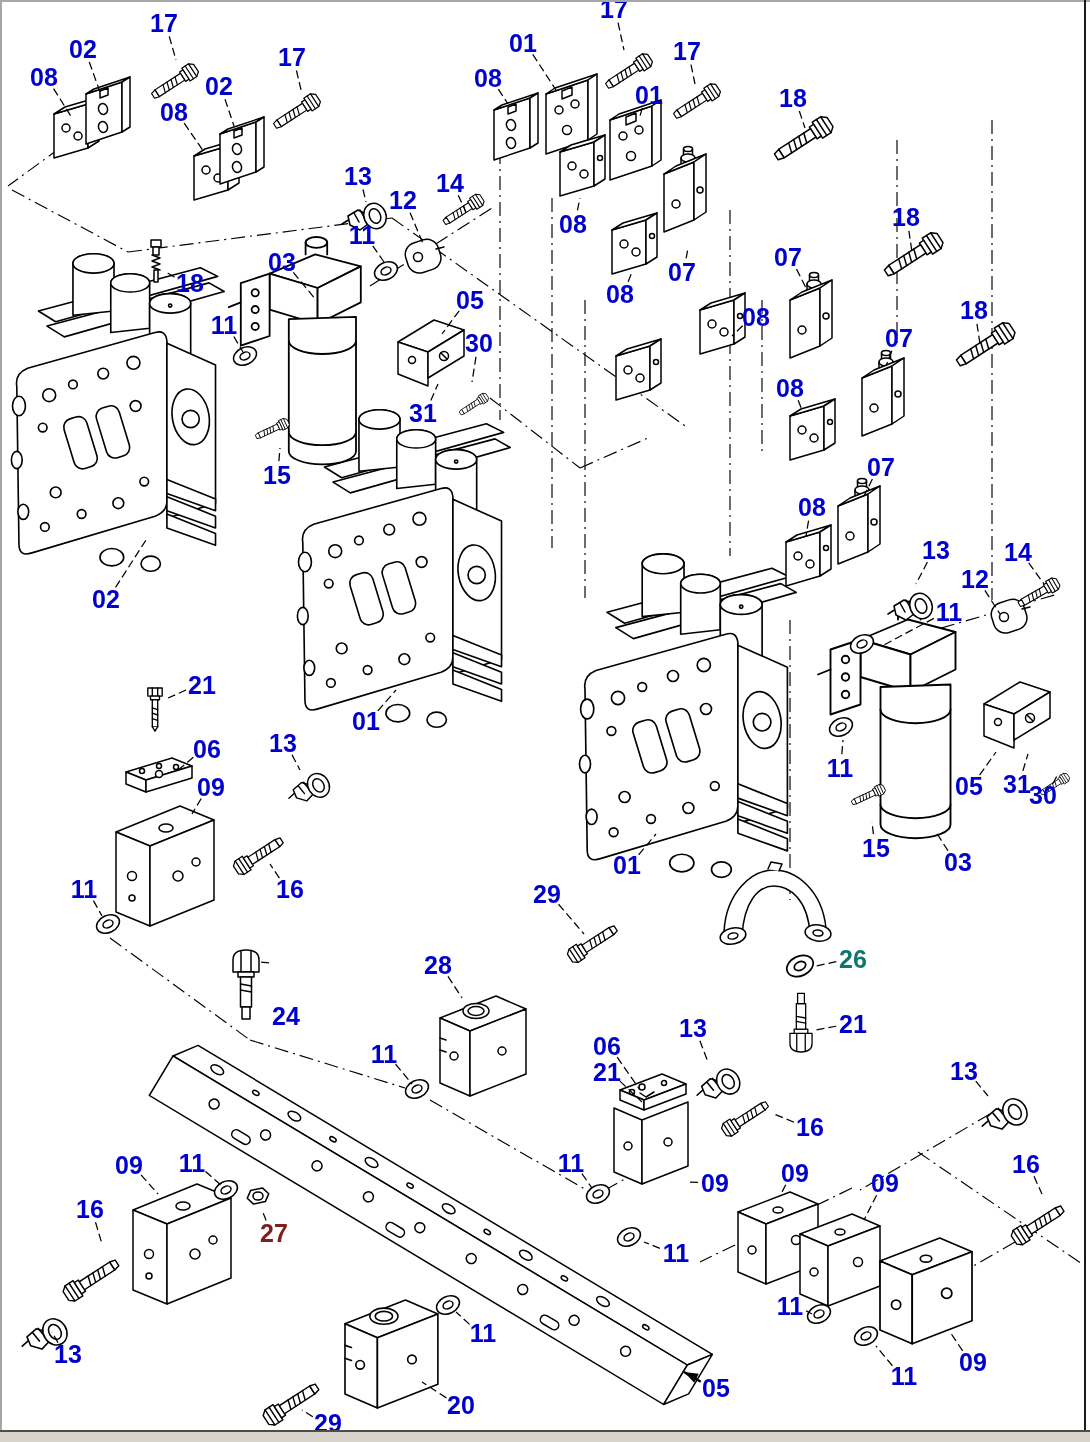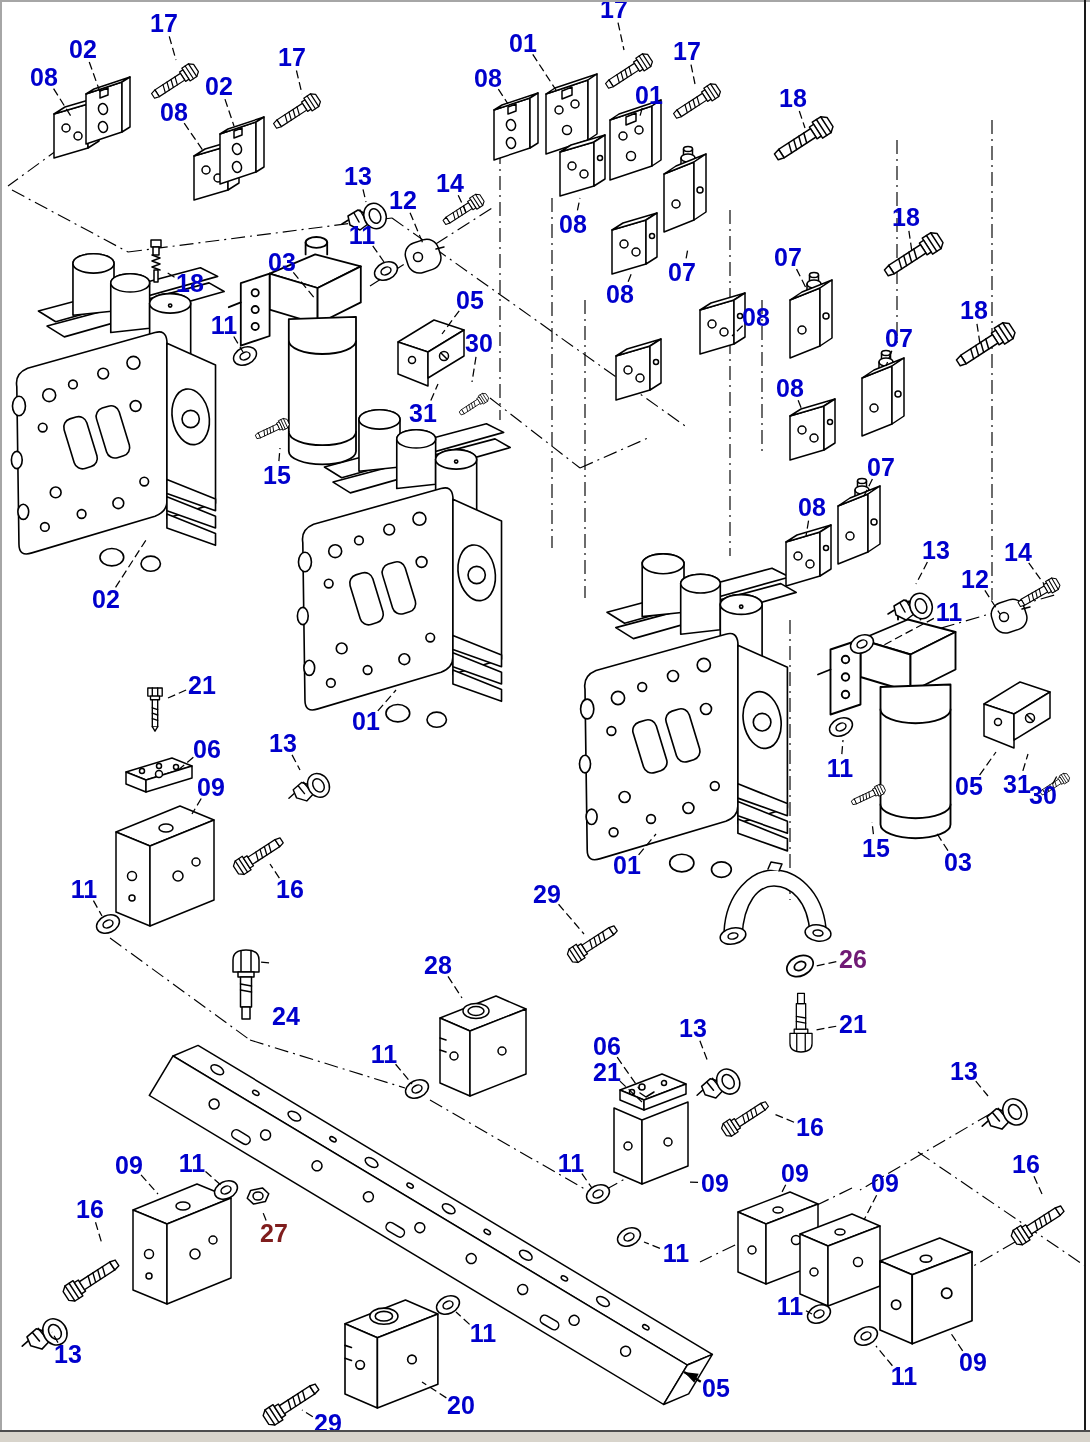--- a/index.html
+++ b/index.html
@@ -572,21 +572,21 @@
       <div class="callout" style="left: 1017px; top: 784px; color: rgb(0, 0, 204);">31</div>
       <div class="callout" style="left: 1043px; top: 795px; color: rgb(0, 0, 204);">30</div>
       <div class="callout" style="left: 876px; top: 848px; color: rgb(0, 0, 204);">15</div>
       <div class="callout" style="left: 958px; top: 862px; color: rgb(0, 0, 204);">03</div>
       <div class="callout" style="left: 627px; top: 865px; color: rgb(0, 0, 204);">01</div>
       <div class="callout" style="left: 84px; top: 889px; color: rgb(0, 0, 204);">11</div>
       <div class="callout" style="left: 290px; top: 889px; color: rgb(0, 0, 204);">16</div>
       <div class="callout" style="left: 547px; top: 894px; color: rgb(0, 0, 204);">29</div>
       <div class="callout" style="left: 286px; top: 1016px; color: rgb(0, 0, 204);">24</div>
       <div class="callout" style="left: 438px; top: 965px; color: rgb(0, 0, 204);">28</div>
-      <div class="callout" style="left: 853px; top: 959px; color: #701a75;">26</div>
+      <div class="callout" style="left: 853px; top: 959px; color: #0f766e;">26</div>
       <div class="callout" style="left: 853px; top: 1024px; color: rgb(0, 0, 204);">21</div>
       <div class="callout" style="left: 693px; top: 1028px; color: rgb(0, 0, 204);">13</div>
       <div class="callout" style="left: 607px; top: 1046px; color: rgb(0, 0, 204);">06</div>
       <div class="callout" style="left: 384px; top: 1054px; color: rgb(0, 0, 204);">11</div>
       <div class="callout" style="left: 607px; top: 1072px; color: rgb(0, 0, 204);">21</div>
       <div class="callout" style="left: 964px; top: 1071px; color: rgb(0, 0, 204);">13</div>
       <div class="callout" style="left: 810px; top: 1127px; color: rgb(0, 0, 204);">16</div>
       <div class="callout" style="left: 571px; top: 1163px; color: rgb(0, 0, 204);">11</div>
       <div class="callout" style="left: 129px; top: 1165px; color: rgb(0, 0, 204);">09</div>
       <div class="callout" style="left: 192px; top: 1163px; color: rgb(0, 0, 204);">11</div>

